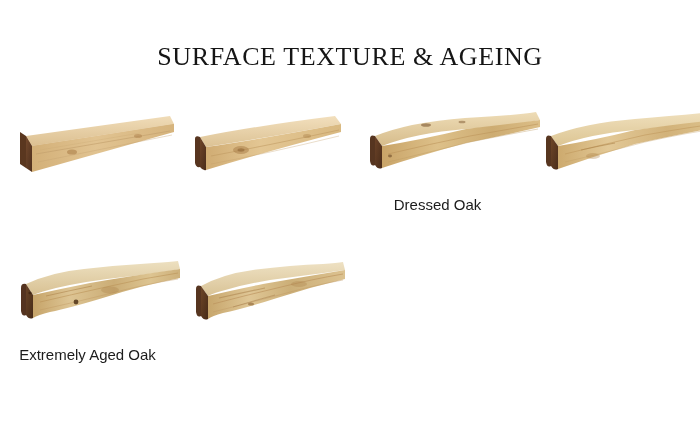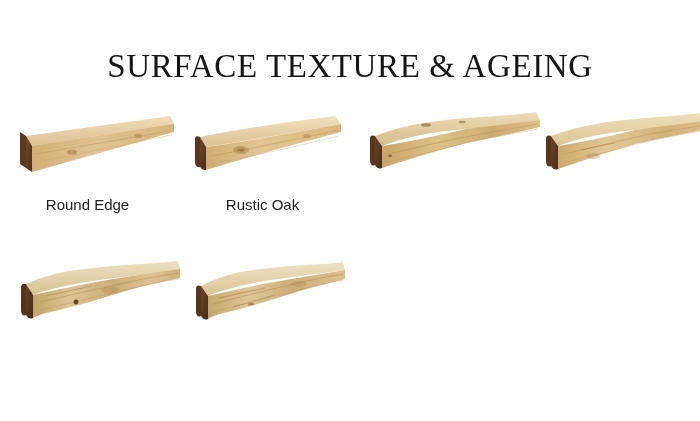--- a/index.html
+++ b/index.html
@@ -16,21 +16,21 @@
   }
 
   
   .page-title {
     position: absolute;
     top: 26px;
     left: 0;
     width: 700px;
     text-align: center;
     font-family: "Liberation Serif", serif;
-    font-size: 33px;
+    font-size: 26px;
     font-weight: 400;
     letter-spacing: 0.6px;
     color: #151515;
     line-height: 1.1;
     white-space: nowrap;
   }
 
   
   .grid {
     position: absolute;
@@ -120,21 +120,20 @@
 
           <path d="M12,36 L154,14 L154,22 L12,62 Z" fill="url(#gFace1)"></path>
 
           <path d="M16,44 L150,21" stroke="#c2a06c" stroke-width="0.9" fill="none" opacity="0.7"></path>
           <path d="M18,52 L152,25" stroke="#c6a471" stroke-width="0.7" fill="none" opacity="0.55"></path>
           <path d="M20,40 L120,23" stroke="#caa873" stroke-width="0.6" fill="none" opacity="0.5"></path>
           <ellipse cx="52" cy="42" rx="5" ry="2.6" fill="#a87a44" opacity="0.55"></ellipse>
           <ellipse cx="118" cy="26" rx="4" ry="2" fill="#a87a44" opacity="0.45"></ellipse>
         </svg>
       </div>
-      <div class="caption">Round Edge</div>
     </div>
 
     <div class="cell c1">
       <div class="beam-stage">
         <svg class="beam-svg" width="155" height="80" viewBox="0 0 155 80">
           <defs>
             <linearGradient id="gTop2" x1="0" y1="0" x2="0" y2="1">
               <stop offset="0" stop-color="#f2dfbd"></stop>
               <stop offset="1" stop-color="#dcc294"></stop>
             </linearGradient>
@@ -152,21 +151,20 @@
           <path d="M11,37 Q60,30 146,14 L146,22 Q70,42 11,60 Z" fill="url(#gFace2)"></path>
           <path d="M5,27 L5,57 Q8,61 11,60 L11,37 Z" fill="url(#gEnd2)"></path>
           <path d="M5,27 Q0,25 0,29 L0,53 Q1,58 5,57 Z" fill="#573520"></path>
           <path d="M16,46 Q70,36 144,20" stroke="#c09a62" stroke-width="0.9" fill="none" opacity="0.65"></path>
           <path d="M16,54 Q70,44 144,26" stroke="#c49f68" stroke-width="0.7" fill="none" opacity="0.5"></path>
           <ellipse cx="46" cy="40" rx="8" ry="4" fill="#a87c45" opacity="0.5"></ellipse>
           <ellipse cx="46" cy="40" rx="3.5" ry="1.7" fill="#8d6231" opacity="0.55"></ellipse>
           <ellipse cx="112" cy="26" rx="4" ry="2" fill="#a87c45" opacity="0.4"></ellipse>
         </svg>
       </div>
-      <div class="caption">Rustic Oak</div>
     </div>
 
     <div class="cell c2">
       <div class="beam-stage">
         <svg class="beam-svg" width="172" height="80" viewBox="0 0 172 80">
           <defs>
             <linearGradient id="gTop3" x1="0" y1="0" x2="0" y2="1">
               <stop offset="0" stop-color="#eedcb6"></stop>
               <stop offset="1" stop-color="#d6bc8b"></stop>
             </linearGradient>
@@ -185,20 +183,21 @@
           <path d="M12,36 Q50,30 96,19 Q140,14 170,10 L170,17 Q140,24 96,33 Q48,46 12,58 Z" fill="url(#gFace3)"></path>
           <path d="M5,26 L5,55 Q8,60 12,58 L12,36 Z" fill="url(#gEnd3)"></path>
           <path d="M5,26 Q0,24 0,29 L0,51 Q1,57 5,55 Z" fill="#563520"></path>
           <path d="M18,44 Q60,34 100,26 Q140,19 168,14" stroke="#bb9257" stroke-width="0.9" fill="none" opacity="0.6"></path>
           <path d="M18,52 Q60,42 100,32 Q140,24 168,19" stroke="#bf9a62" stroke-width="0.8" fill="none" opacity="0.5"></path>
           <ellipse cx="56" cy="15" rx="5" ry="1.8" fill="#7d5730" opacity="0.6"></ellipse>
           <ellipse cx="92" cy="12" rx="3.5" ry="1.3" fill="#7d5730" opacity="0.5"></ellipse>
           <ellipse cx="20" cy="46" rx="2" ry="1.4" fill="#6b4a28" opacity="0.6"></ellipse>
         </svg>
       </div>
+      <div class="caption">Dressed Oak</div>
     </div>
 
     <div class="cell c3">
       <div class="beam-stage">
         <svg class="beam-svg" width="180" height="80" viewBox="0 0 180 80">
           <defs>
             <linearGradient id="gTop4" x1="0" y1="0" x2="0" y2="1">
               <stop offset="0" stop-color="#f0e0bd"></stop>
               <stop offset="1" stop-color="#dcc593"></stop>
             </linearGradient>
@@ -253,20 +252,21 @@
           <path d="M6,24 L6,55 Q9,60 13,58 L13,35 Z" fill="url(#gEnd5)"></path>
           <path d="M6,24 Q1,23 1,28 L1,51 Q2,57 6,55 Z" fill="#543320"></path>
           <path d="M20,42 Q50,35 86,27 Q124,18 158,13" stroke="#b88f53" stroke-width="0.9" fill="none" opacity="0.6"></path>
           <path d="M20,50 Q52,43 88,34 Q126,24 158,19" stroke="#bd9760" stroke-width="0.8" fill="none" opacity="0.5"></path>
           <path d="M26,36 Q48,31 72,26" stroke="#a87c43" stroke-width="1" fill="none" opacity="0.5"></path>
           <circle cx="56" cy="42" r="2.4" fill="#4f3318" opacity="0.85"></circle>
           <ellipse cx="90" cy="30" rx="9" ry="3.5" fill="#a87e46" opacity="0.3"></ellipse>
           <ellipse cx="10" cy="33" rx="1.6" ry="1.2" fill="#3d2412" opacity="0.8"></ellipse>
         </svg>
       </div>
+      <div class="caption">Extremely Aged Oak</div>
     </div>
 
     <div class="cell c1">
       <div class="beam-stage">
         <svg class="beam-svg" width="150" height="80" viewBox="0 0 150 80">
           <defs>
             <linearGradient id="gTop6" x1="0" y1="0" x2="0" y2="1">
               <stop offset="0" stop-color="#eee1c3"></stop>
               <stop offset="1" stop-color="#d9c396"></stop>
             </linearGradient>

